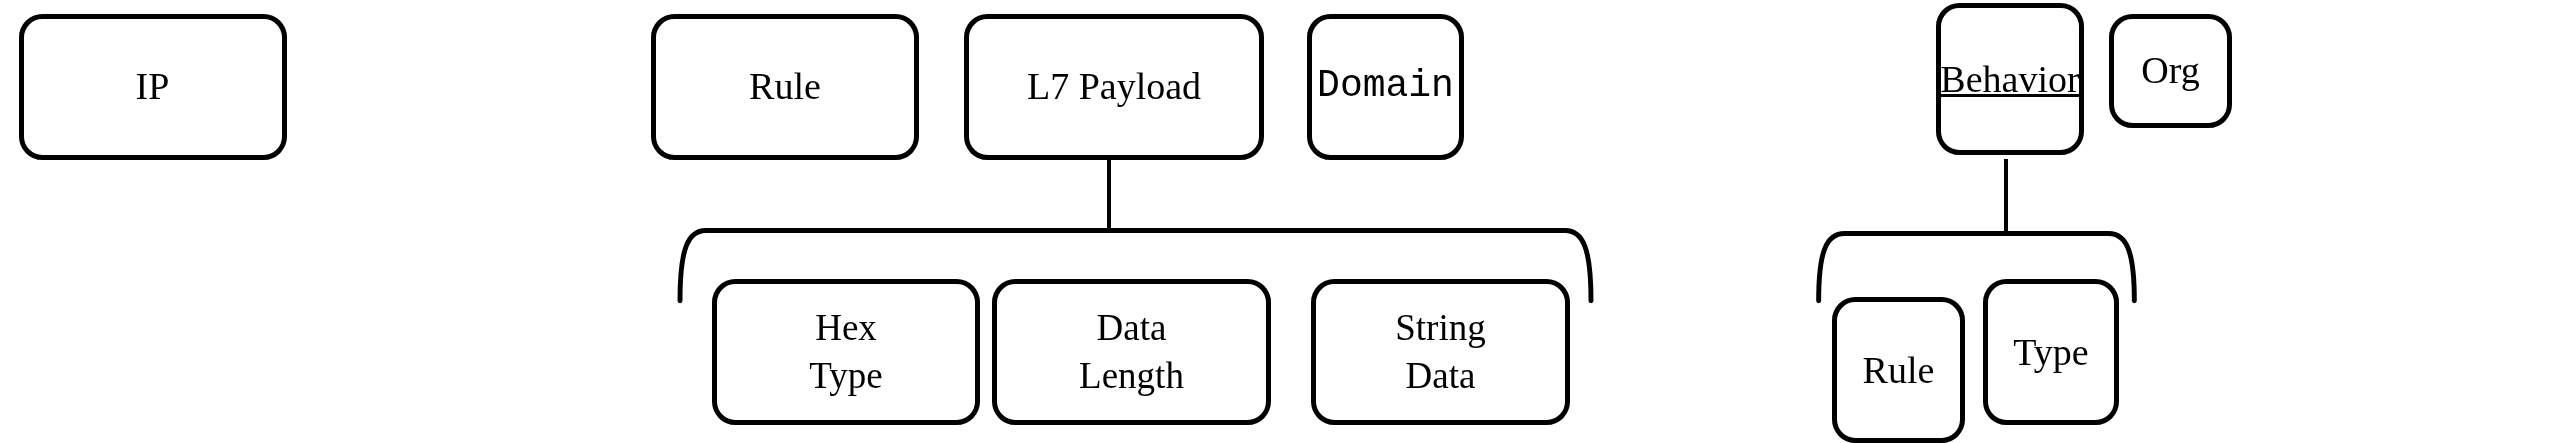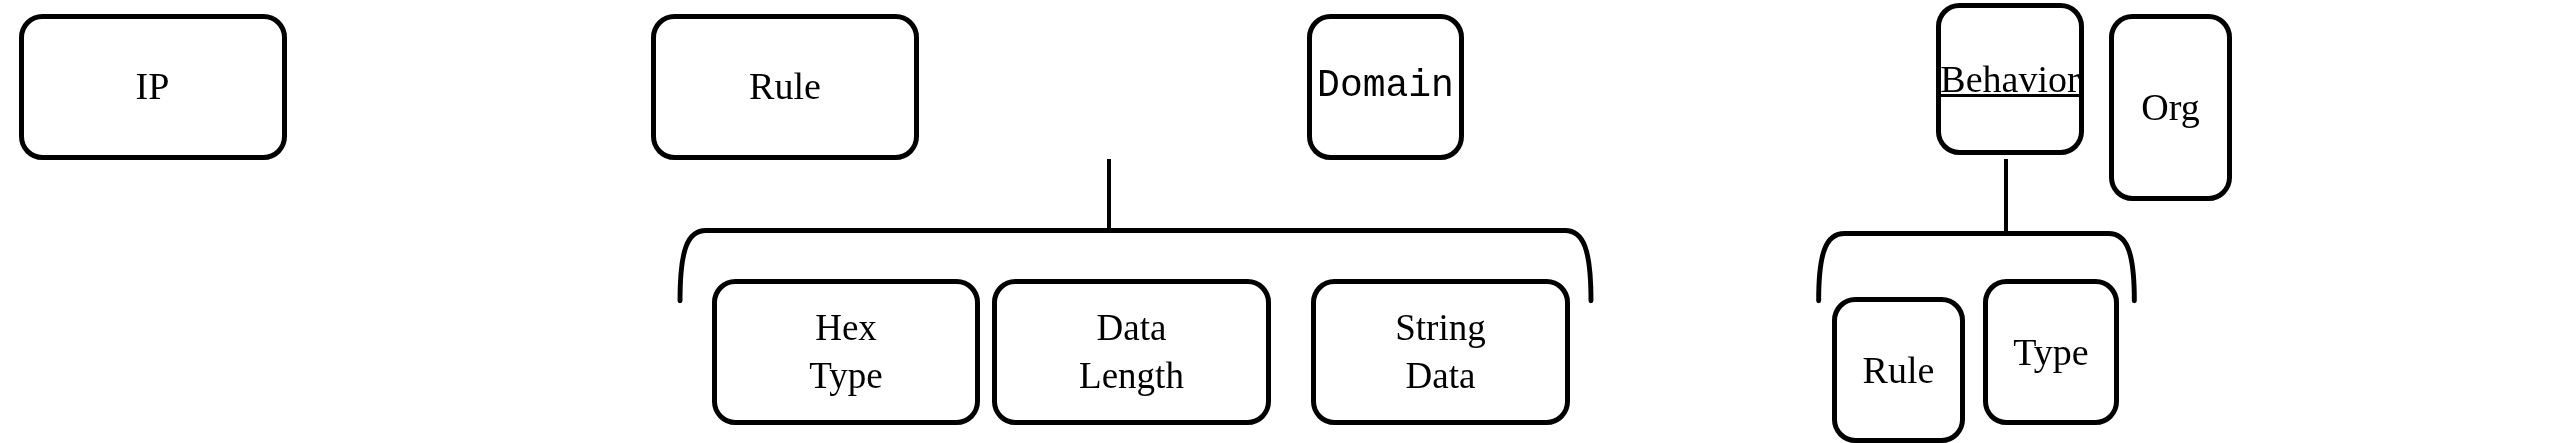--- a/index.html
+++ b/index.html
@@ -74,27 +74,30 @@
       </svg>
     </div>
     <div class="connector" style="left: 1107px; top: 159px; height: 71px;"></div>
     <div class="connector" style="left: 2004px; top: 159px; height: 73px;"></div>
     <div class="node" style="left: 18.5px; top: 13.6px; width: 268px; height: 146px;">
       <span class="node-label">IP</span>
     </div>
     <div class="node" style="left: 651px; top: 13.6px; width: 268px; height: 146px;">
       <span class="node-label">Rule</span>
     </div>
+    <div class="node" style="left: 964px; top: 13.6px; width: 300px; height: 146px;">
+      <span class="node-label">L7 Payload</span>
+    </div>
     <div class="node" style="left: 1307px; top: 13.6px; width: 157px; height: 146px; font-family: Liberation Mono, monospace;">
       <span class="node-label">Domain</span>
     </div>
     <div class="node" style="left: 1936px; top: 3px; width: 148px; height: 152px; text-decoration: underline;">
       <span class="node-label">Behavior</span>
     </div>
-    <div class="node" style="left: 2109px; top: 13.6px; width: 123px; height: 187px;">
+    <div class="node" style="left: 2109px; top: 13.6px; width: 123px; height: 114px;">
       <span class="node-label">Org</span>
     </div>
     <div class="node two-line" style="left: 712px; top: 279px; width: 268px; height: 146px;">
       <span class="node-label">Hex
 Type</span>
     </div>
     <div class="node two-line" style="left: 992px; top: 279px; width: 279px; height: 146px;">
       <span class="node-label">Data
 Length</span>
     </div>

